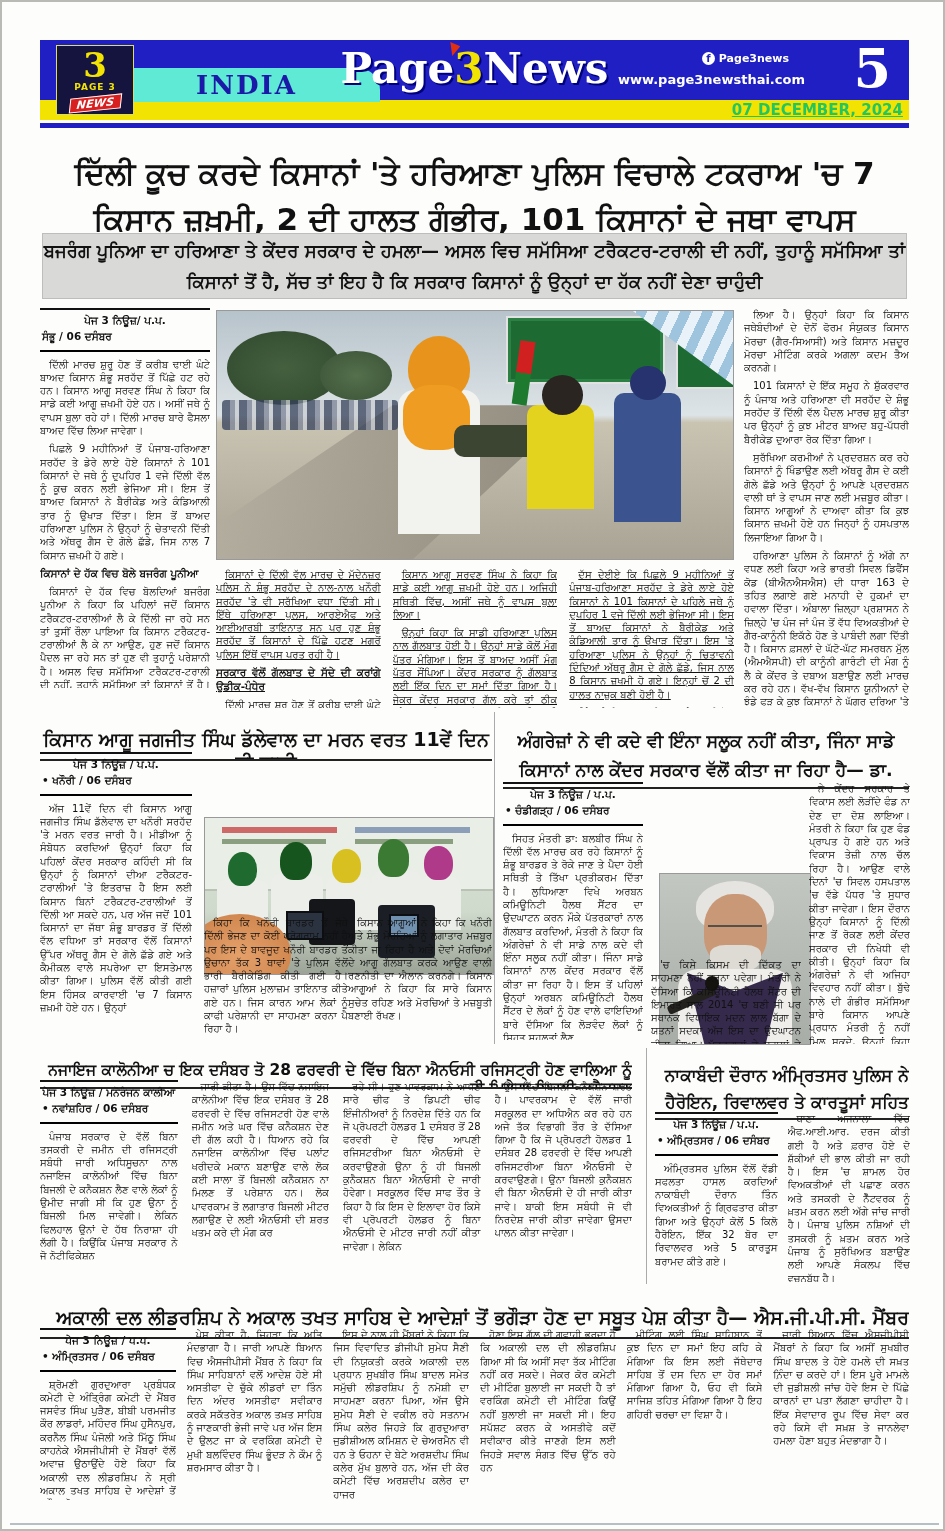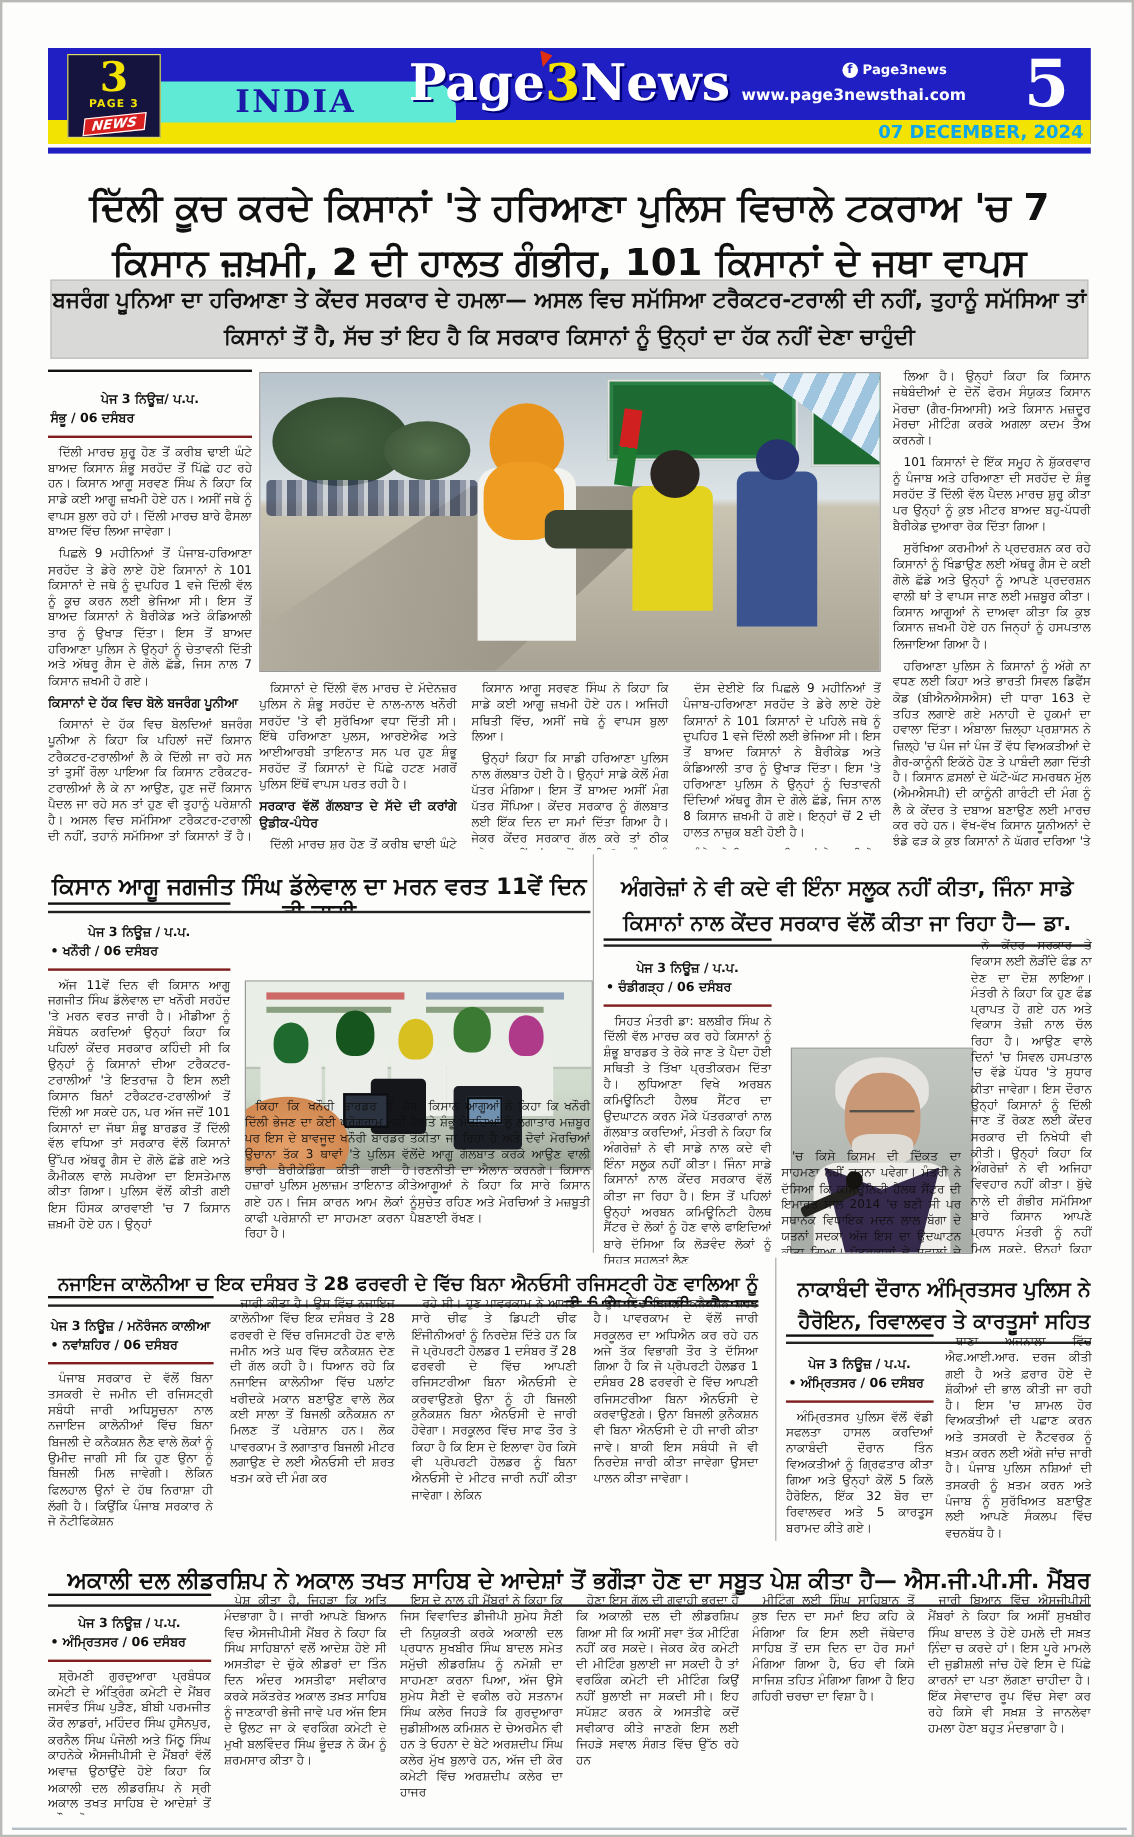--- a/index.html
+++ b/index.html
@@ -24,45 +24,45 @@
          text-shadow:2px 2px 0 #00007a;line-height:46px;}
   .brand .b3{color:#f3e303;position:relative;}
   .brand .b3::before{content:"";position:absolute;left:-4px;top:-2px;width:10px;height:14px;background:#e03010;
                      clip-path:polygon(0 0,100% 30%,20% 100%);}
   .social{position:absolute;right:120px;top:12px;color:#fff;font-size:11px;font-weight:bold;display:flex;align-items:center;gap:4px;}
   .fb-dot{display:inline-flex;width:13px;height:13px;border-radius:50%;background:#fff;color:#1f1fc4;
           font-size:10px;font-weight:bold;align-items:center;justify-content:center;}
   .website{position:absolute;right:104px;top:32px;color:#fff;font-size:13px;font-weight:bold;}
   .pagenum{position:absolute;right:18px;top:0px;color:#fff;font-size:54px;font-weight:bold;
            font-family:"DejaVu Serif","Liberation Serif",serif;line-height:58px;}
-  .date-strip{position:absolute;right:6px;bottom:1px;color:#0ea5e9;font-size:15px;font-weight:bold;}
+  .date-strip{position:absolute;right:6px;bottom:1px;color:#22c55e;font-size:15px;font-weight:bold;text-decoration:underline;}
   .blue-rule{position:absolute;left:38px;top:121px;width:869px;height:5px;background:#1f1fc4;}
   
   .lead-headline{position:absolute;left:42px;top:127px;width:861px;height:99px;text-align:center;
                  font-size:31px;font-weight:800;line-height:1.5;overflow:hidden;}
   .lead-subhead{position:absolute;left:40px;top:231px;width:865px;height:66px;background:#d9d9d7;
                 border:1px solid #bdbdbb;box-sizing:border-box;text-align:center;
                 font-size:18px;font-weight:bold;line-height:1.72;padding-top:2px;overflow:hidden;}
   
-  .dl{border-top:2px solid #111;border-bottom:2px solid #7f1d1d;padding:16px 2px 5px;margin-bottom:6px;
+  .dl{border-top:2px solid #111;border-bottom:2px solid #000000;padding:3px 2px 5px;margin-bottom:6px;
       font-weight:bold;font-size:10.5px;line-height:1.5;}
   .dl .l1{display:block;text-align:center;}
   .dl .l2{display:block;}
   
   .bt{font-size:10px;line-height:1.33;text-align:justify;overflow:hidden;}
   .bt p{margin:0 0 5px;text-indent:9px;}
   .bsub{font-weight:bold;font-size:10.5px;margin:2px 0 4px;}
   .col{box-sizing:border-box;}
   .sec-headline{font-weight:800;overflow:hidden;text-align:right;}
   .rule-b{border-bottom:2px solid #222;}
   
   .abs{position:absolute;box-sizing:border-box;}
   .s1-left{left:38px;top:306px;width:170px;height:400px;}
   .s1-photo{left:214px;top:308px;width:518px;height:250px;}
-  .s1-cols{left:214px;top:566px;width:518px;height:140px;display:flex;gap:12px;}
+  .s1-cols{left:214px;top:566px;width:518px;height:140px;display:flex;gap:12px;text-decoration:underline;}
   .s1-cols .col{flex:1;}
   .s1-right{left:742px;top:306px;width:165px;height:400px;}
   .s2{left:38px;top:710px;width:452px;height:332px;}
   .s2-headline{font-size:19px;height:28px;padding-bottom:3px;text-align:center;}
   .s2-left{position:absolute;left:0;top:40px;width:152px;height:292px;}
   .s2-photo{position:absolute;left:164px;top:40px;width:288px;height:156px;}
   .s2-cols{position:absolute;left:164px;top:204px;width:288px;height:128px;display:flex;gap:0;}
   .s2-cols .col{flex:1;}
   .s3{left:492px;top:710px;width:415px;height:332px;border-left:1px solid #aaa;padding-left:8px;}
   .s3-headline{font-size:17.5px;height:58px;line-height:1.7;text-align:center;padding-bottom:2px;}

